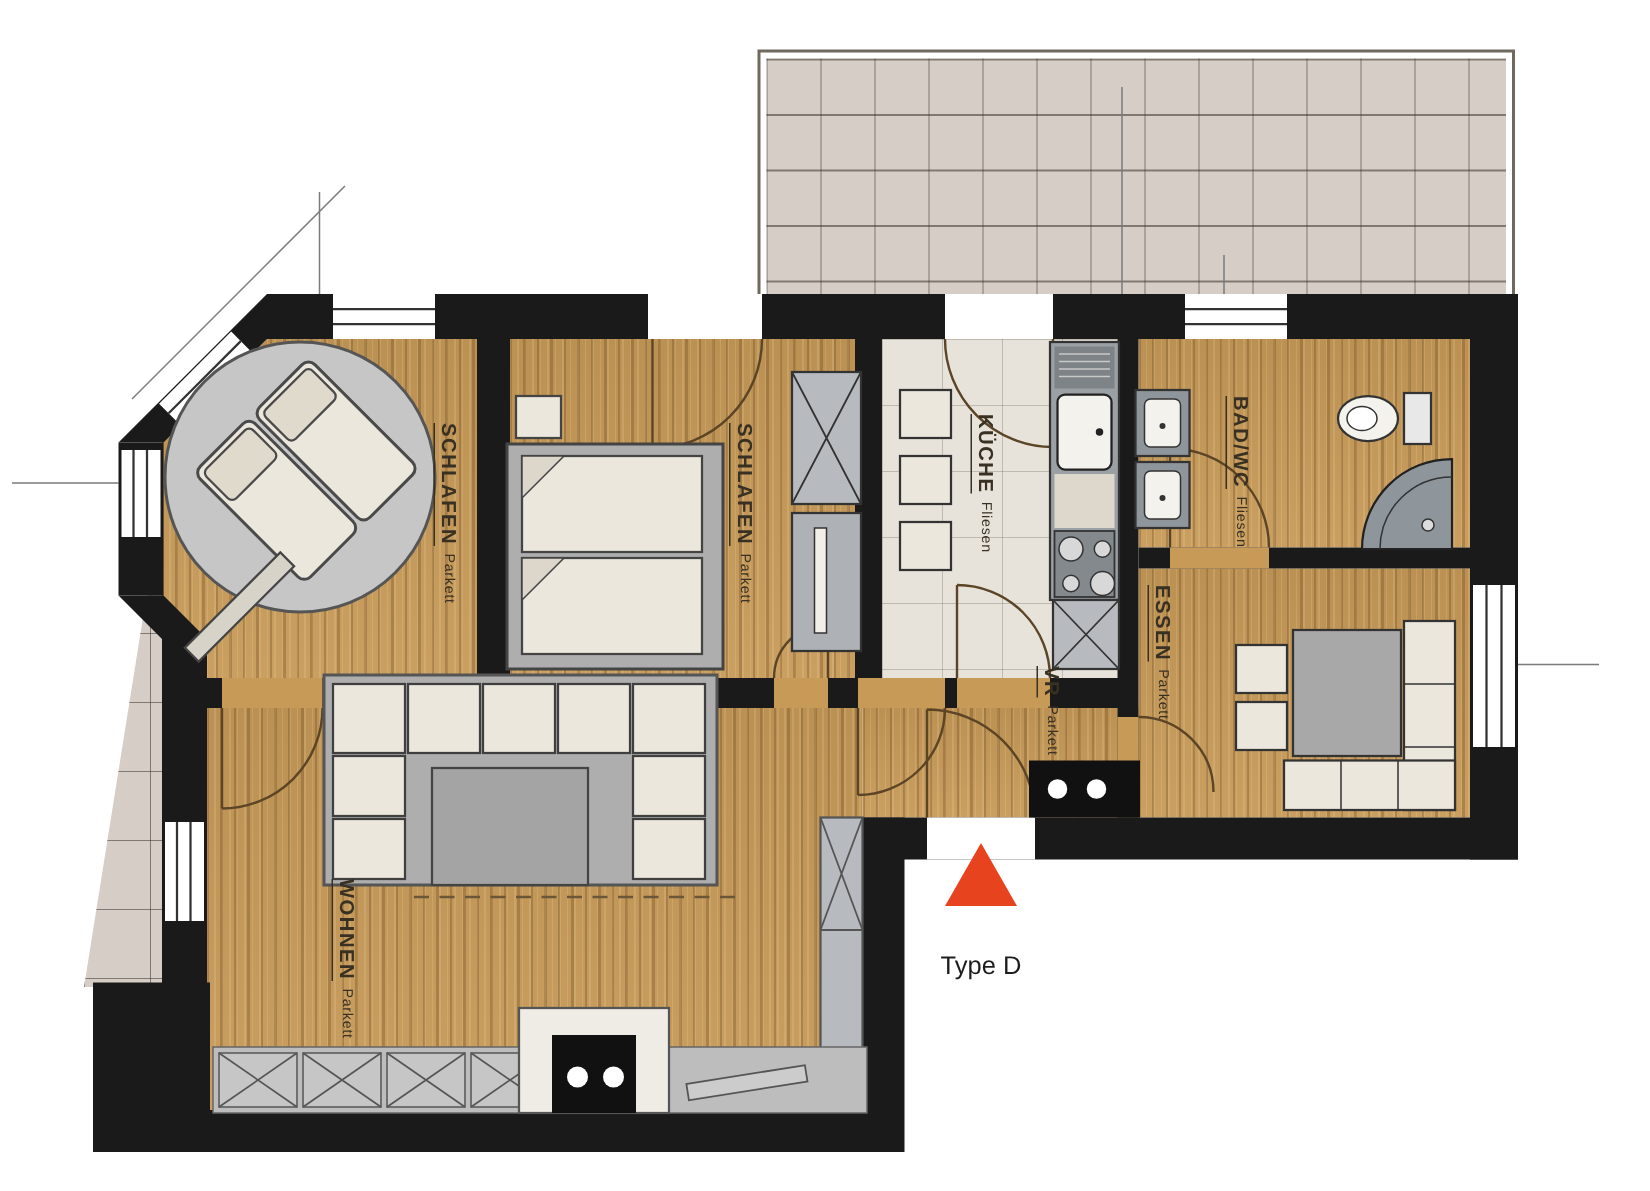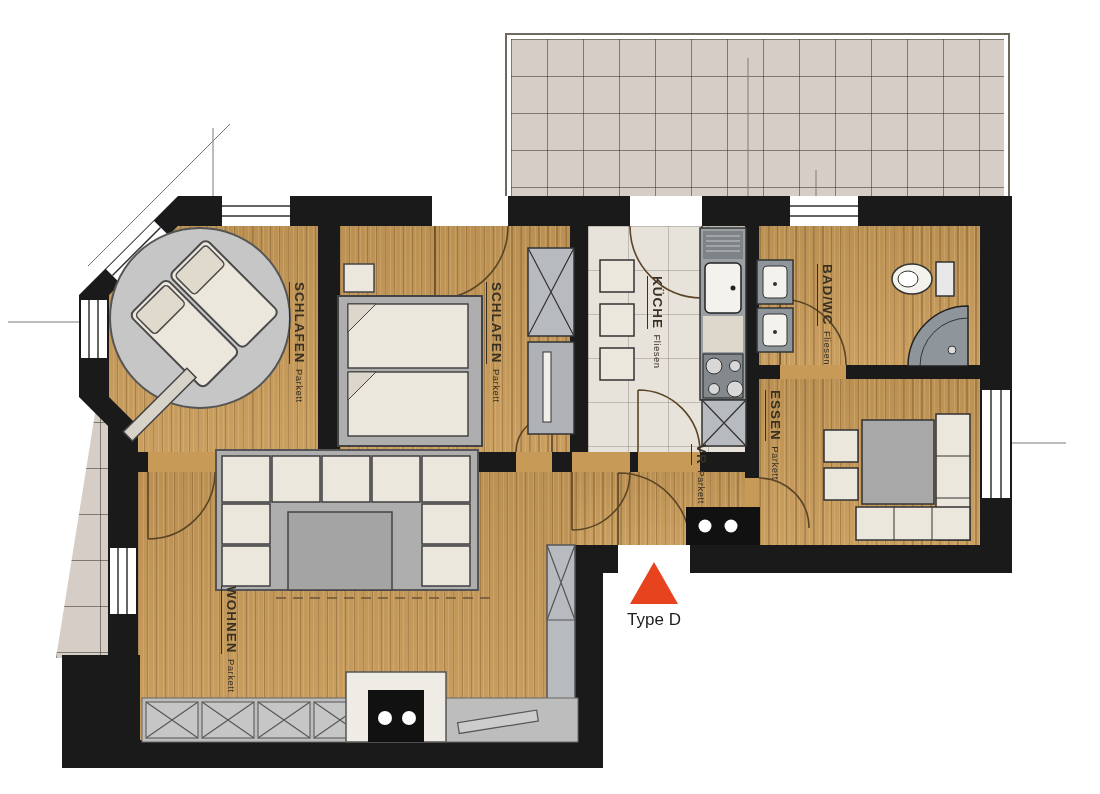--- a/index.html
+++ b/index.html
@@ -47,21 +47,21 @@
 
   svg.overlay { position:absolute; left:0; top:0; z-index:20; pointer-events:none; }
   .floor { z-index:10; }
 
   .marker-tri {
     position:absolute; left:630px; top:562px; width:0; height:0; z-index:30;
     border-left:24px solid transparent; border-right:24px solid transparent;
     border-bottom:42px solid #e8431f;
   }
   .marker-label {
-    position:absolute; left:600px; top:610px; width:108px; text-align:center;
+    position:absolute; left:600px; top:634px; width:108px; text-align:center;
     font-size:17px; color:#1d1d1d; z-index:30;
   }
 </style>
 </head>
 <body>
 
 <div class="plan">
 
   <div class="abs terrace-frame" style="left:505px;top:33px;width:505px;height:193px;">
     <div class="tiles"></div>

